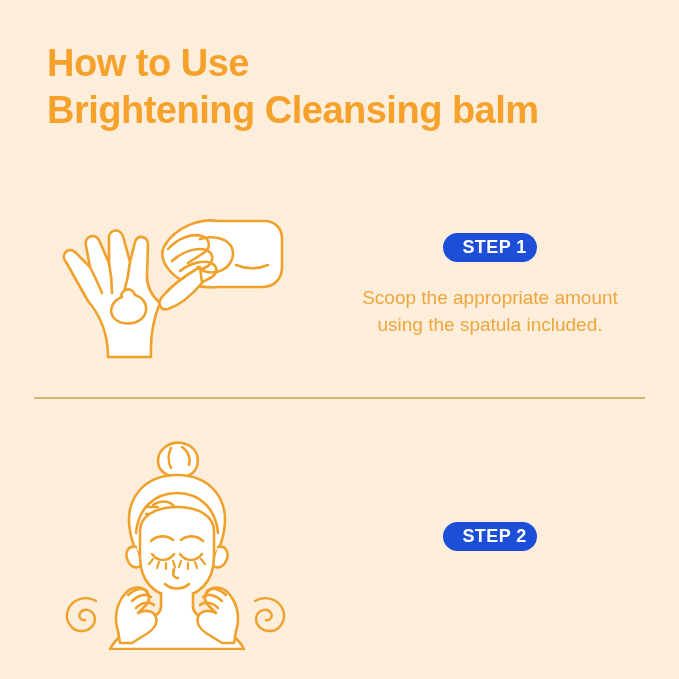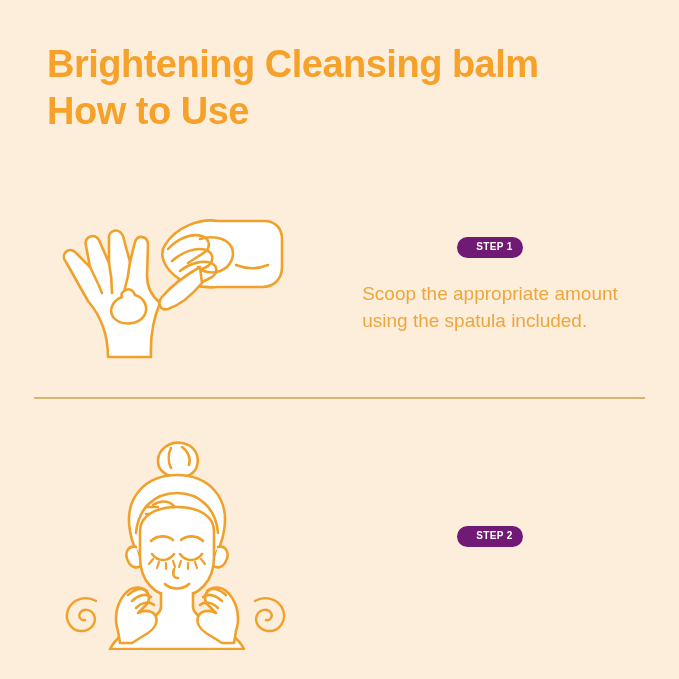--- a/index.html
+++ b/index.html
@@ -72,49 +72,50 @@
     width: 330px;
     height: 100%;
     display: flex;
     flex-direction: column;
     align-items: center;
     justify-content: center;
   }
 
   .badge {
     display: inline-block;
-    background: #701a75;
+    background: #1d4ed8;
     color: #FFFFFF;
-    font-size: 10px;
+    font-size: 18px;
     font-weight: bold;
     letter-spacing: 0.4px;
     padding: 5px 10px 6px 19px;
     border-radius: 999px;
     line-height: 1;
   }
   .step-1 .badge { margin-bottom: 22px; }
   .step-2 .badge { margin-bottom: 26px; margin-top: 13px; }
 
   .step-text {
     color: #EDA63C;
     font-size: 19px;
     line-height: 27px;
+    text-align: center;
     white-space: pre-line;
   }
 
   svg { display: block; }
 </style>
 </head>
 <body>
 
 <div class="page">
 
   <div class="title-block">
+    <div class="title-line title-line-1">How to Use</div>
     <div class="title-line title-line-2">Brightening Cleansing balm</div>
-    <div class="title-line title-line-1">How to Use</div>
   </div>
 
   <div class="step step-1">
 
     <div class="illus">
 
       <svg width="250" height="160" viewBox="0 0 250 160">
         <g fill="#FFFFFF" stroke="#F0A12C" stroke-width="2.6" stroke-linecap="round" stroke-linejoin="round">
 
           <path d="M16 57 C10 50 18 41 25 47

